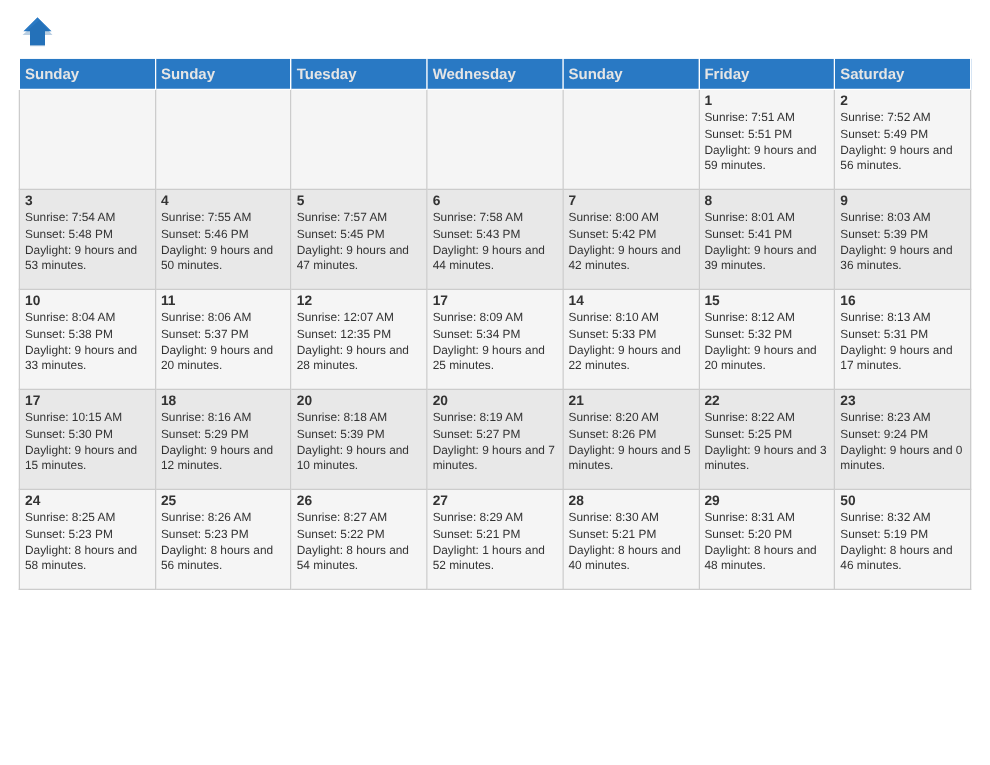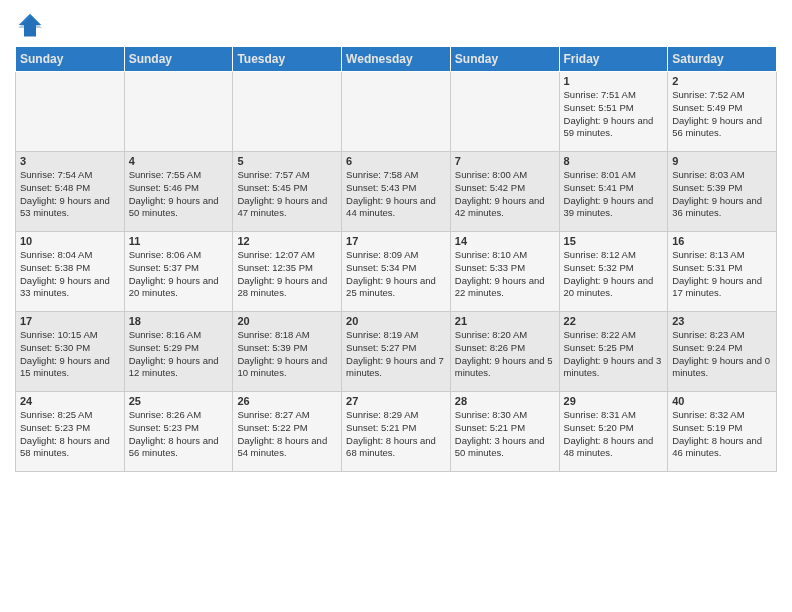--- a/index.html
+++ b/index.html
@@ -239,30 +239,30 @@
           <td>
             <span class="day-number">25</span>
             <div class="cell-content"><span>Sunrise: 8:26 AM</span><br><span>Sunset: 5:23 PM</span><br><span>Daylight: 8 hours and 56 minutes.</span></div>
           </td>
           <td>
             <span class="day-number">26</span>
             <div class="cell-content"><span>Sunrise: 8:27 AM</span><br><span>Sunset: 5:22 PM</span><br><span>Daylight: 8 hours and 54 minutes.</span></div>
           </td>
           <td>
             <span class="day-number">27</span>
-            <div class="cell-content"><span>Sunrise: 8:29 AM</span><br><span>Sunset: 5:21 PM</span><br><span>Daylight: 8 hours and 68 minutes.</span></div>
+            <div class="cell-content"><span>Sunrise: 8:29 AM</span><br><span>Sunset: 5:21 PM</span><br><span>Daylight: 1 hours and 52 minutes.</span></div>
           </td>
           <td>
             <span class="day-number">28</span>
-            <div class="cell-content"><span>Sunrise: 8:30 AM</span><br><span>Sunset: 5:21 PM</span><br><span>Daylight: 3 hours and 50 minutes.</span></div>
+            <div class="cell-content"><span>Sunrise: 8:30 AM</span><br><span>Sunset: 5:21 PM</span><br><span>Daylight: 8 hours and 40 minutes.</span></div>
           </td>
           <td>
             <span class="day-number">29</span>
             <div class="cell-content"><span>Sunrise: 8:31 AM</span><br><span>Sunset: 5:20 PM</span><br><span>Daylight: 8 hours and 48 minutes.</span></div>
           </td>
           <td>
-            <span class="day-number">40</span>
+            <span class="day-number">50</span>
             <div class="cell-content"><span>Sunrise: 8:32 AM</span><br><span>Sunset: 5:19 PM</span><br><span>Daylight: 8 hours and 46 minutes.</span></div>
           </td>
         </tr>
       </tbody>
   </table>
 </div>
 
 </body></html>

